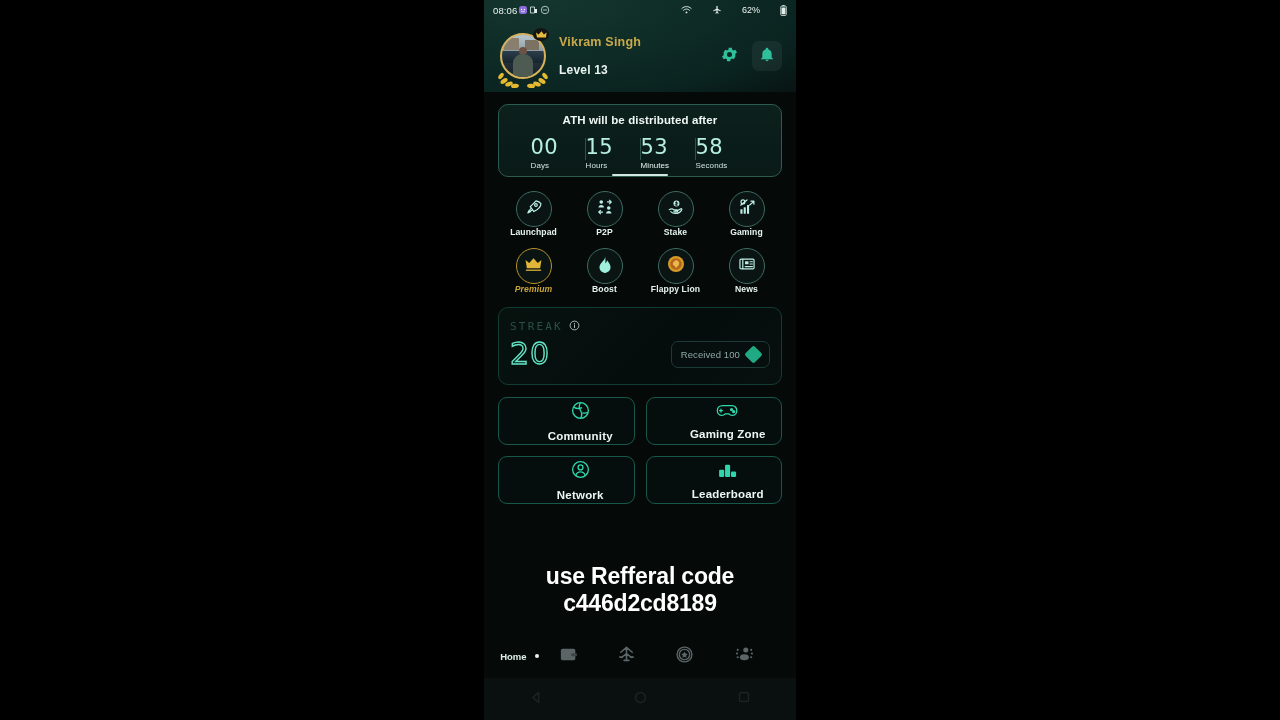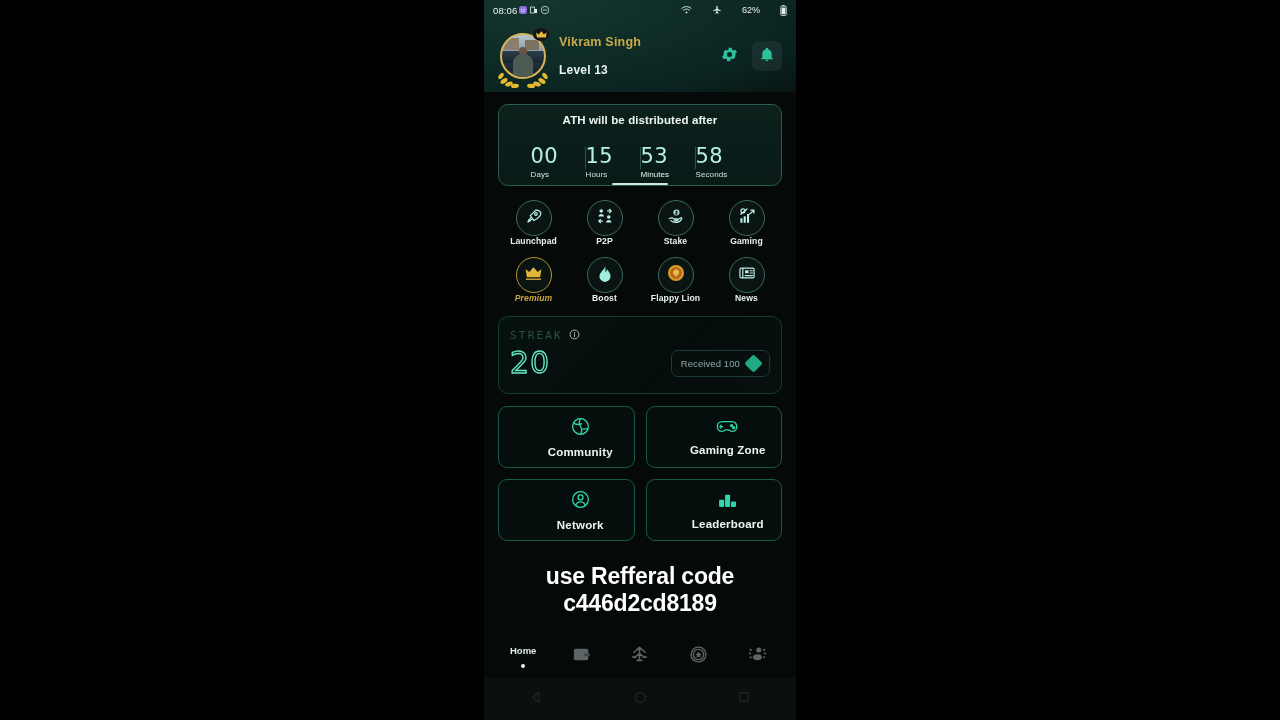--- a/index.html
+++ b/index.html
@@ -78,21 +78,21 @@
   .content { position:relative; padding:0 14px; background:#050a09; }
 
   
   .countdown {
     margin-top:12px; border:1px solid #2c5b4f; border-radius:10px;
     background:linear-gradient(180deg,#0c201c 0%,#091a17 100%);
     padding:9px 8px 6px; position:relative; overflow:hidden;
   }
   .cd-title {
     text-align:center; font-size:11.5px; font-weight:700;
-    color:#eef7f4; letter-spacing:.1px; margin-bottom:18px;
+    color:#eef7f4; letter-spacing:.1px; margin-bottom:9px;
   }
   .cd-row { display:flex; align-items:flex-start; justify-content:center; }
   .cd-unit { display:flex; flex-direction:column; align-items:flex-start; width:54px; }
   .cd-val {
     font-size:21px; font-weight:400; color:#b7f0e0; letter-spacing:.5px;
     line-height:1.15; font-family:"DejaVu Sans", sans-serif;
   }
   .cd-lbl { font-size:8px; color:#cfe3de; margin-top:2px; letter-spacing:.1px; }
   .cd-sep { width:1px; height:22px; background:#2d5349; margin-top:3px; }
   .cd-unit.active .cd-lbl { color:#eaf7f3; }
@@ -135,42 +135,42 @@
     border:1px solid #1d3b36; border-radius:7px; padding:6px 9px;
     display:flex; align-items:center; gap:7px; background:#070f0e;
   }
   .pill-text { font-size:9.5px; color:#8fa8a3; letter-spacing:.1px; }
   .gem { width:13px; height:13px; background:#1faa83; transform:rotate(45deg); border-radius:2px; }
 
   
   .cards { margin-top:12px; display:grid; grid-template-columns:1fr 1fr; gap:11px; }
   .card {
     border:1px solid #18584a; border-radius:9px; background:#060e0d;
-    height:62px; display:flex; flex-direction:column; align-items:center;
+    height:48px; display:flex; flex-direction:column; align-items:center;
     justify-content:center; gap:5px;padding-left:28px;
   }
   .card-label { font-size:11.5px; font-weight:700; color:#ecf6f4; letter-spacing:.2px; }
 
   
   .referral {
     position:absolute; left:0; top:563px; width:312px;
     text-align:center; z-index:40; pointer-events:none;
   }
   .referral div {
     font-size:23px; font-weight:700; color:#fff; line-height:1.18;
     letter-spacing:-.2px;
   }
 
   
   .bottomnav {
     position:absolute; left:0; bottom:42px; width:312px; height:44px;
     background:#050a09; display:flex; align-items:center;
     justify-content:space-around; padding:0 10px; z-index:10;
   }
-  .nav-item { display:flex; flex-direction:column; align-items:center; gap:8px; width:46px; }
+  .nav-item { display:flex; flex-direction:row; align-items:center; gap:8px; width:46px; }
   .nav-label { font-size:9.5px; font-weight:700; color:#dfeeea; }
   .nav-dot { width:4px; height:4px; border-radius:50%; background:#e6f4f0; }
 
   
   .androidnav {
     position:absolute; left:0; bottom:0; width:312px; height:42px;
     background:#0a100f; display:flex; align-items:center;
     justify-content:space-around; z-index:10;
   }
 </style>

